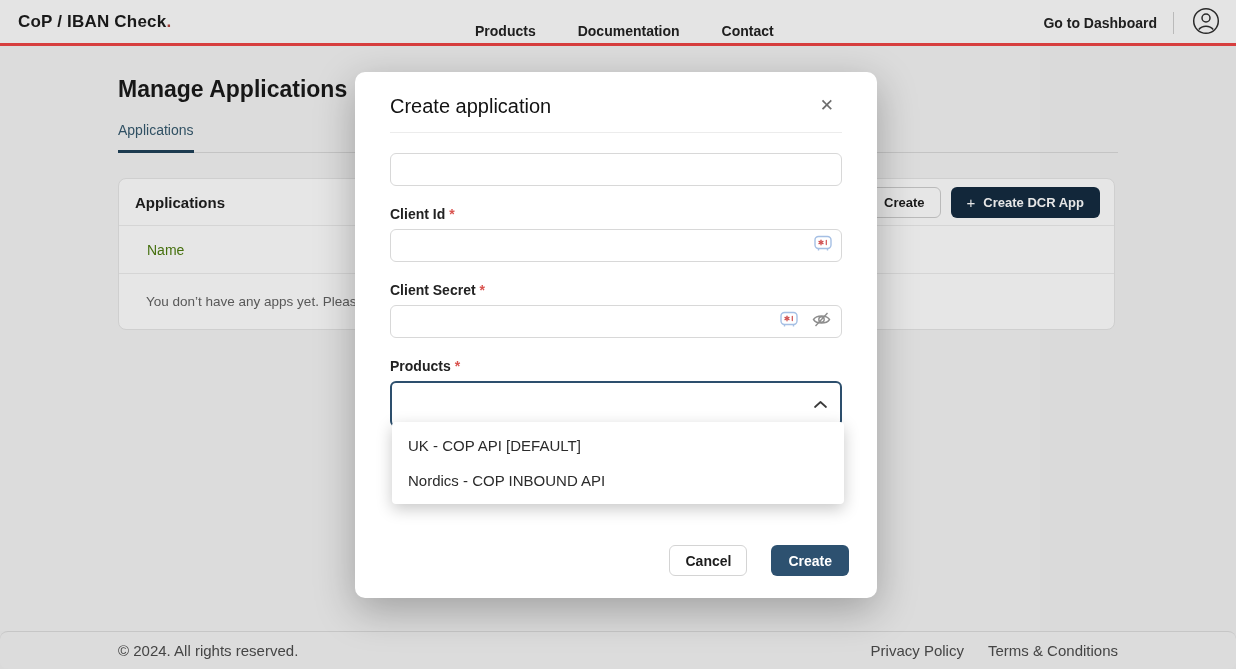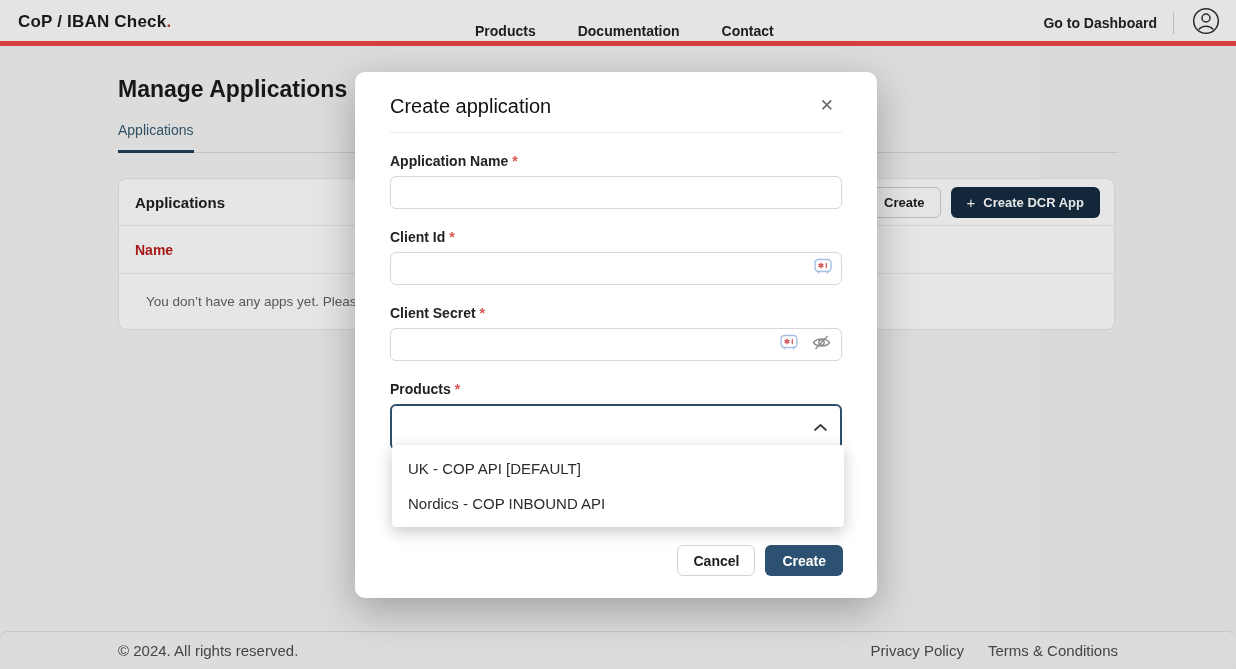--- a/index.html
+++ b/index.html
@@ -7,21 +7,21 @@
   body {
     font-family:"Liberation Sans", sans-serif;
     background:#f2f2f2;
     position:relative;
     color:#1f1f1f;
   }
 
   
   .header {
     position:absolute; top:0; left:0; width:1236px; height:46px;
-    background:#fdfdfd; border-bottom:5px solid #ef4444; z-index:1;
+    background:#fdfdfd; border-bottom:3px solid #ef4444; z-index:1;
   }
   .logo { position:absolute; left:18px; top:12px; font-size:17px; font-weight:bold; letter-spacing:0.2px; color:#1b1b1b; cursor:pointer; }
   .logo .dot { color:#b0483f; }
   .main-nav { position:absolute; left:475px; top:0; height:62px; display:flex; align-items:center; gap:42px; }
   .main-nav .nav-item { font-size:14px; font-weight:bold; color:#222; cursor:pointer; }
   .header-right { position:absolute; right:14px; top:0; height:46px; display:flex; align-items:center; gap:16px; }
   .dash-link { font-size:14px; font-weight:bold; color:#222; cursor:pointer; }
   .v-divider { width:1px; height:22px; background:#cfcfcf; }
   .user-btn { width:32px; height:32px; display:flex; align-items:center; justify-content:center; cursor:pointer; }
 
@@ -37,21 +37,21 @@
   }
   .card-head { height:47px; display:flex; align-items:center; padding:0 14px 0 16px; border-bottom:1px solid #ececec; position:relative; }
   .card-title { font-size:15px; font-weight:bold; color:#1e1e1e; }
   .card-actions { position:absolute; right:14px; top:8px; display:flex; gap:10px; }
   .btn { display:inline-flex; align-items:center; gap:8px; height:31px; padding:0 15px; border-radius:6px;
          font-size:13px; font-weight:bold; cursor:pointer; border:1px solid transparent; }
   .btn-outline { background:#ffffff; border-color:#cfcfcf; color:#1c1c1c; }
   .btn-navy { background:#132b40; color:#ffffff; }
   .btn .plus { font-size:15px; font-weight:normal; }
   .table-head { height:48px; display:flex; align-items:center; padding:0 16px; border-bottom:1px solid #ececec; }
-  .col-name { font-size:14px; font-weight:bold; color:#b91c1c; }
+  .col-name { font-size:14px; font-weight:normal; color:#4d7c0f;margin-left:12px; }
   .empty-row { height:55px; display:flex; align-items:center; padding:0 16px 0 27px; }
   .empty-text { font-size:13.5px; color:#636363; }
 
   
   .footer { position:absolute; left:0; top:631px; width:1236px; height:38px; background:#f4f4f4; border-top:1px solid #dcdcdc; z-index:1;border-radius:8px; }
   .copyright { position:absolute; left:118px; top:10px; font-size:15px; color:#4c4c4c; }
   .footer-links { position:absolute; right:118px; top:10px; display:flex; gap:24px; }
   .footer-link { font-size:15px; color:#4c4c4c; cursor:pointer; }
 
   
@@ -82,21 +82,21 @@
   .select-box {
     position:relative; width:452px; height:46px; border:2px solid #2d4f6d; border-radius:6px;
     background:#fff; cursor:pointer; display:flex; align-items:center; justify-content:flex-end; padding-right:12px;
   }
   .dropdown {
     position:absolute; left:0; top:39px; width:452px; background:#ffffff; z-index:11;
     border-radius:4px; box-shadow:0 5px 16px rgba(0,0,0,0.22); padding:6px 0;
   }
   .option { font-size:15px; color:#2b2b2b; padding:9px 16px; cursor:pointer; }
 
-  .modal-actions { position:absolute; right:34px; bottom:22px; display:flex; gap:10px; }
+  .modal-actions { position:absolute; right:28px; bottom:22px; display:flex; gap:24px; }
   .btn-cancel { background:#fff; border:1px solid #d4d4d4; color:#1c1c1c; height:31px; padding:0 15px; font-size:14px; }
   .btn-create { background:#2d5170; color:#fff; height:31px; padding:0 16px; font-size:14px; }
 </style>
 </head>
 <body>
 
 <div class="header">
   <div class="logo"><span>CoP / IBAN Check</span><span class="dot">.</span></div>
   <div class="main-nav">
     <div class="nav-item">Products</div>
@@ -157,21 +157,20 @@
 
 <div class="scrim"></div>
 
 <div class="modal">
   <div class="modal-head">
     <div class="modal-title">Create application</div>
     <div class="close-btn">✕</div>
   </div>
 
   <div class="field">
-    <div class="field-label"><span>Application Name</span><span class="req">*</span></div>
     <div class="input-wrap">
       <input class="text-input" type="text" style="">
     </div>
   </div>
 
   <div class="field">
     <div class="field-label"><span>Client Id</span><span class="req">*</span></div>
     <div class="input-wrap">
       <input class="text-input" type="text" style="">
       <div class="input-icons">

